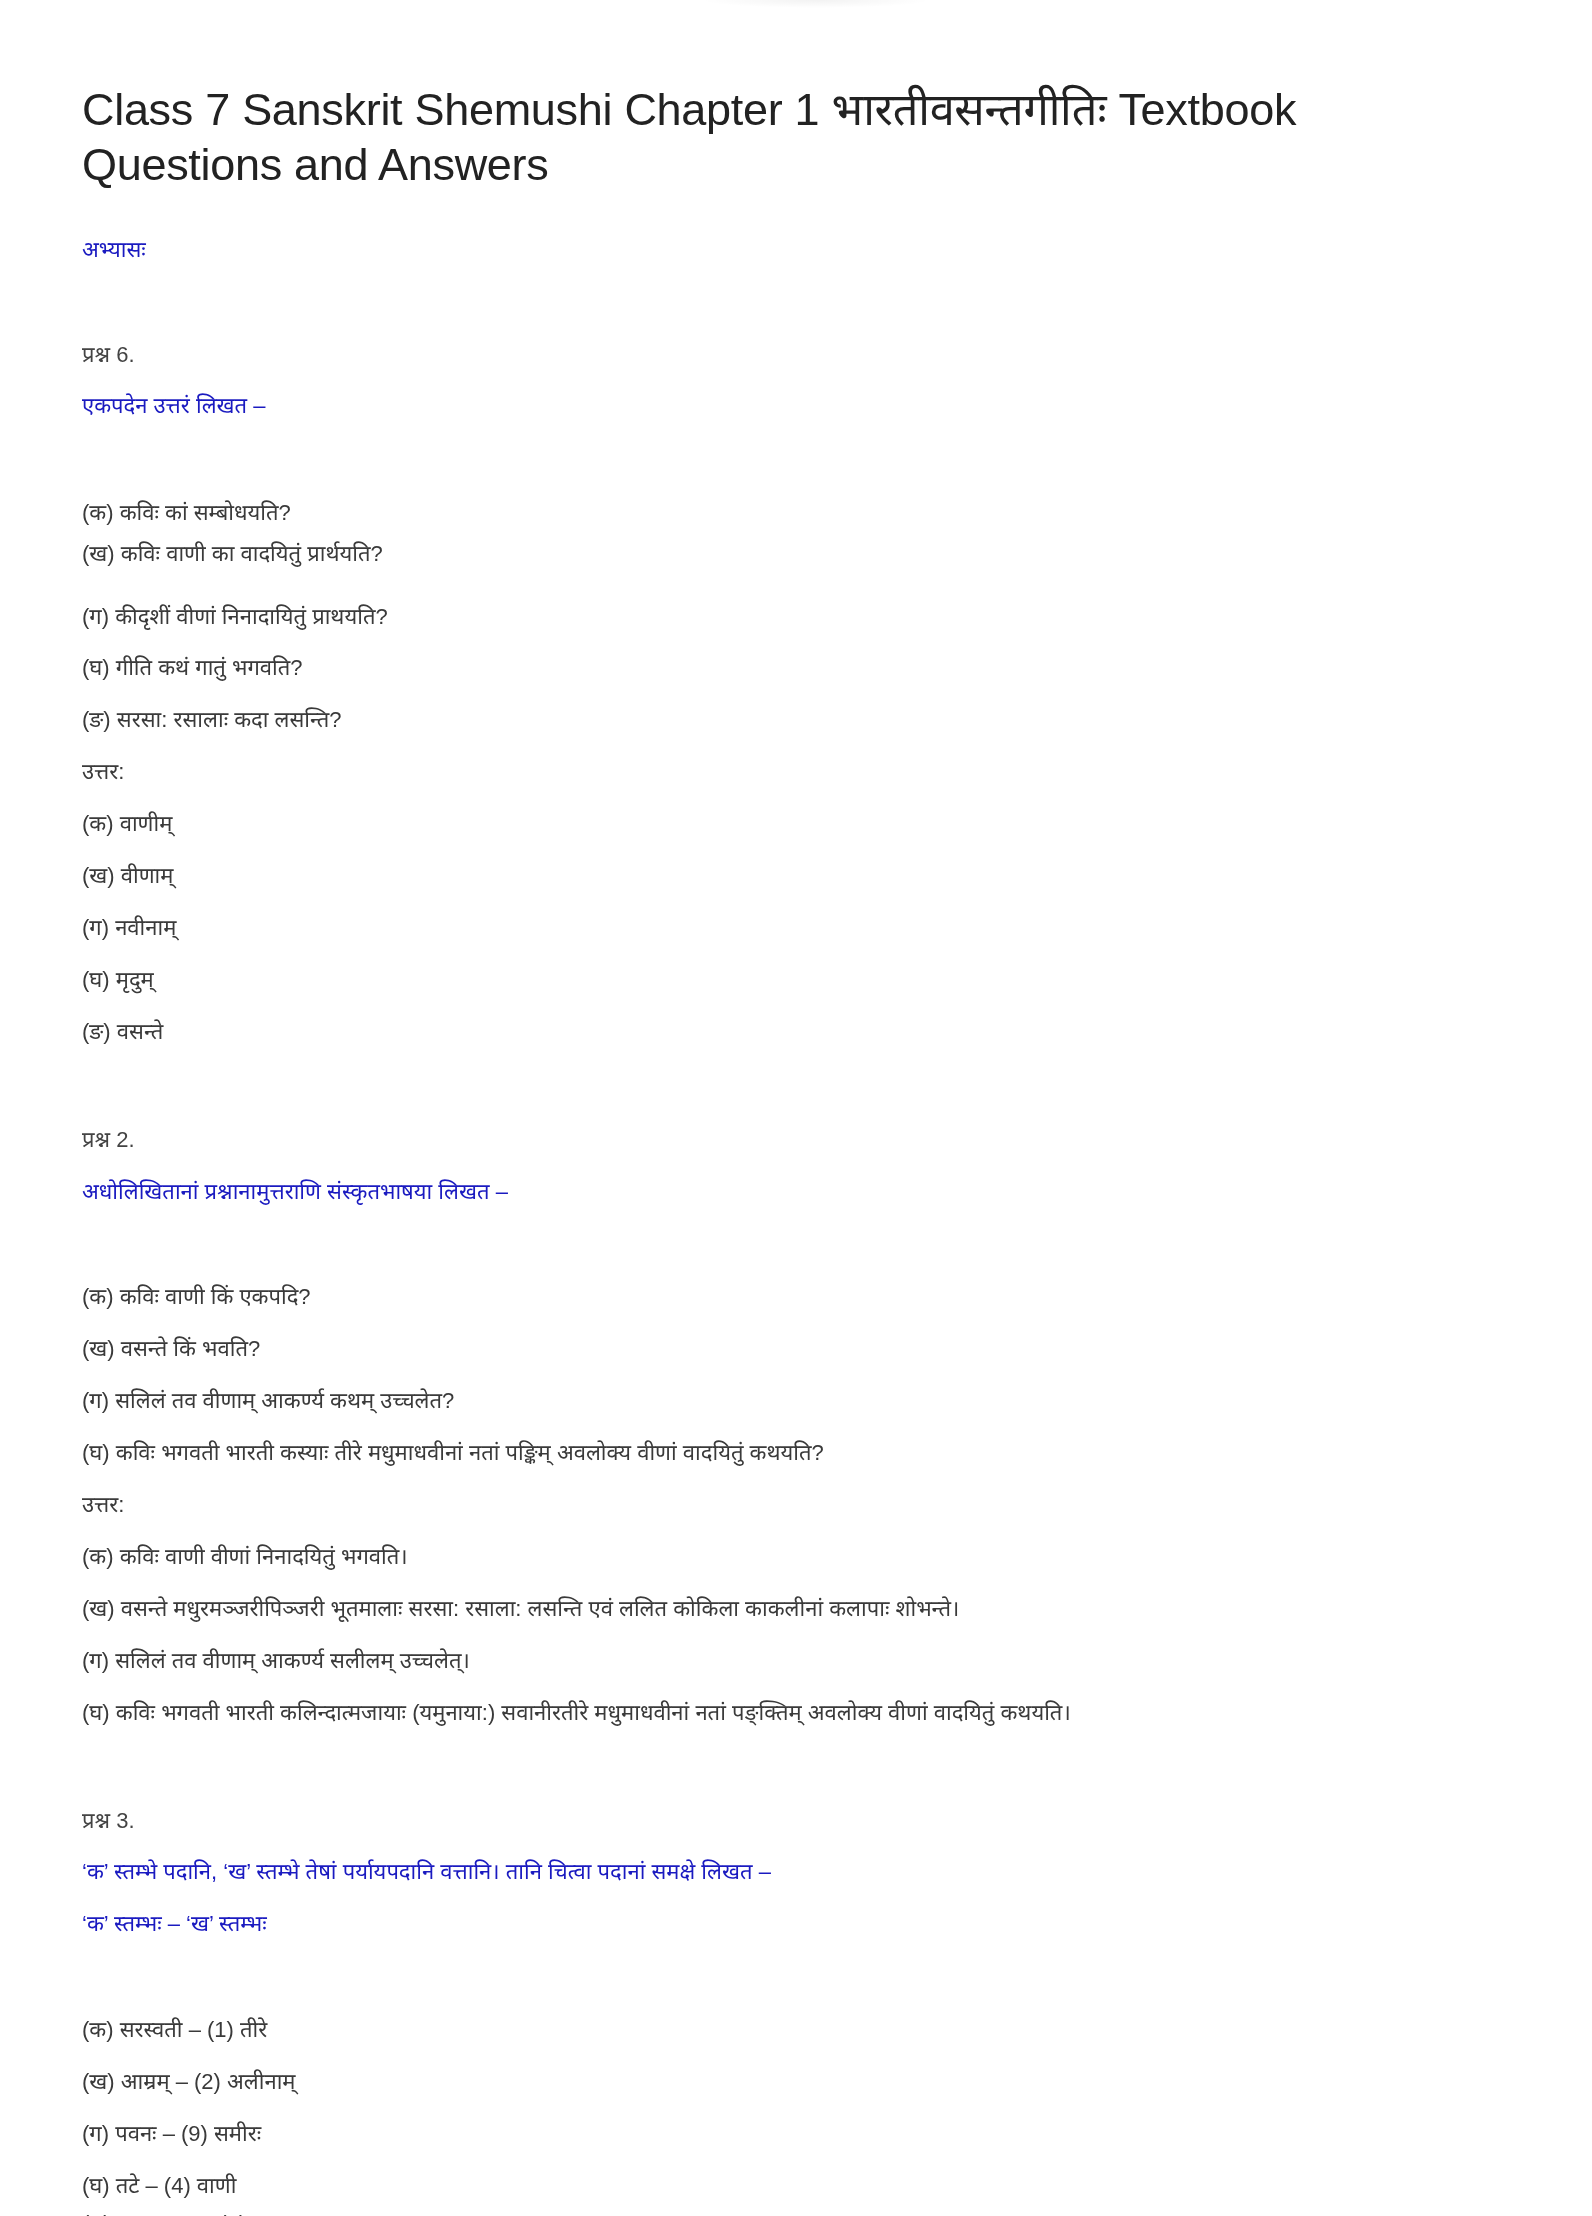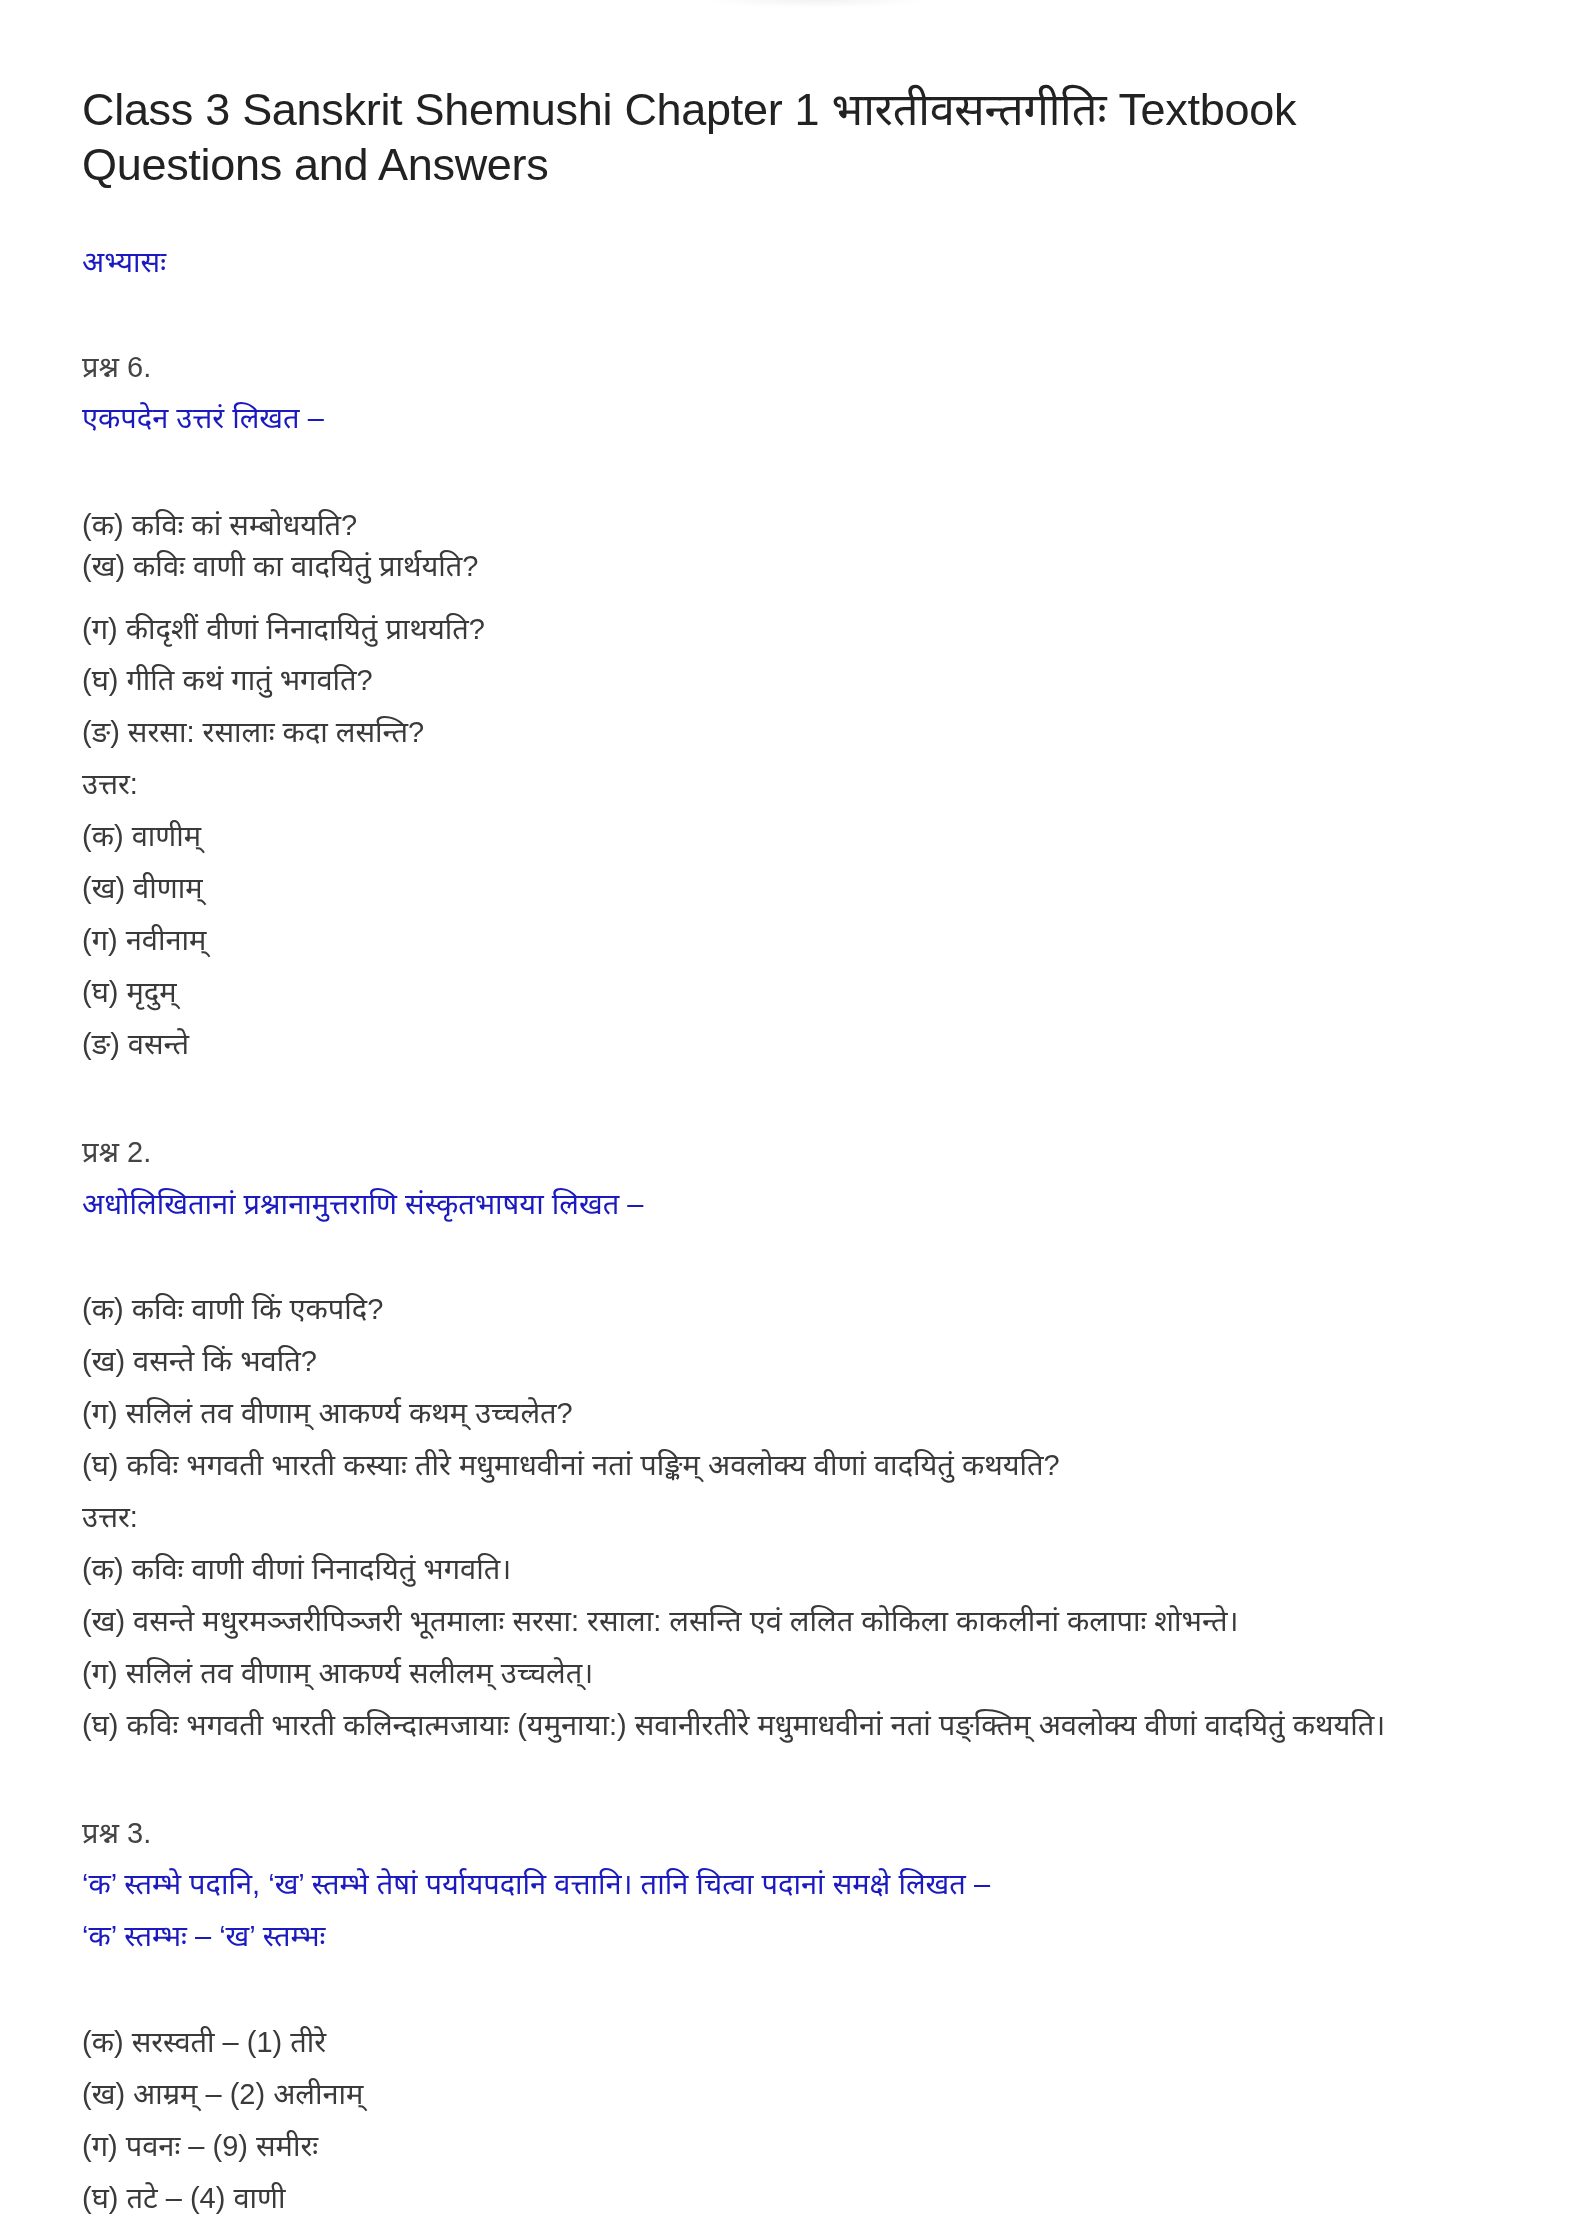--- a/index.html
+++ b/index.html
@@ -3,32 +3,32 @@
 <meta charset="utf-8">
 <style>
   html, body { margin: 0; padding: 0; background: #ffffff; }
   body { width: 1592px; height: 2216px; overflow: hidden; position: relative;
          font-family: "Liberation Sans", "DejaVu Sans", sans-serif; color: #3a3a3a; }
   .top-shadow { position: absolute; left: 700px; top: 0; width: 232px; height: 8px;
                 background: radial-gradient(ellipse at center top, rgba(0,0,0,0.05), rgba(0,0,0,0) 70%); }
   .content { position: absolute; left: 82px; top: 0; width: 1460px; }
   .title { position: absolute; left: 0; top: 82px; margin: 0; font-size: 45px; font-weight: 400;
            line-height: 55px; color: #222222; letter-spacing: -0.3px; width: 1400px; }
-  .line { position: absolute; left: 0; font-size: 29px; line-height: 36px; white-space: nowrap; margin-top: 12px; }
+  .line { position: absolute; left: 0; font-size: 22px; line-height: 36px; white-space: nowrap; }
   .blue { color: #1a1ac0; }
   .label { color: #444444; }
 </style>
 </head>
 <body>
 
 <div class="top-shadow"></div>
 
 <div class="content">
 
-  <h1 class="title">Class 3 Sanskrit Shemushi Chapter 1 भारतीवसन्तगीतिः Textbook Questions and Answers</h1>
+  <h1 class="title">Class 7 Sanskrit Shemushi Chapter 1 भारतीवसन्तगीतिः Textbook Questions and Answers</h1>
 
   <div class="line blue" style="top:232px">अभ्यासः</div>
 
   <div class="line label" style="top:337px">प्रश्न 6.</div>
   <div class="line blue" style="top:388px">एकपदेन उत्तरं लिखत –</div>
 
   <div class="line" style="top:495px">(क) कविः कां सम्बोधयति?</div>
   <div class="line" style="top:536px">(ख) कविः वाणी का वादयितुं प्रार्थयति?</div>
   <div class="line" style="top:599px">(ग) कीदृशीं वीणां निनादायितुं प्राथयति?</div>
   <div class="line" style="top:650px">(घ) गीति कथं गातुं भगवति?</div>

